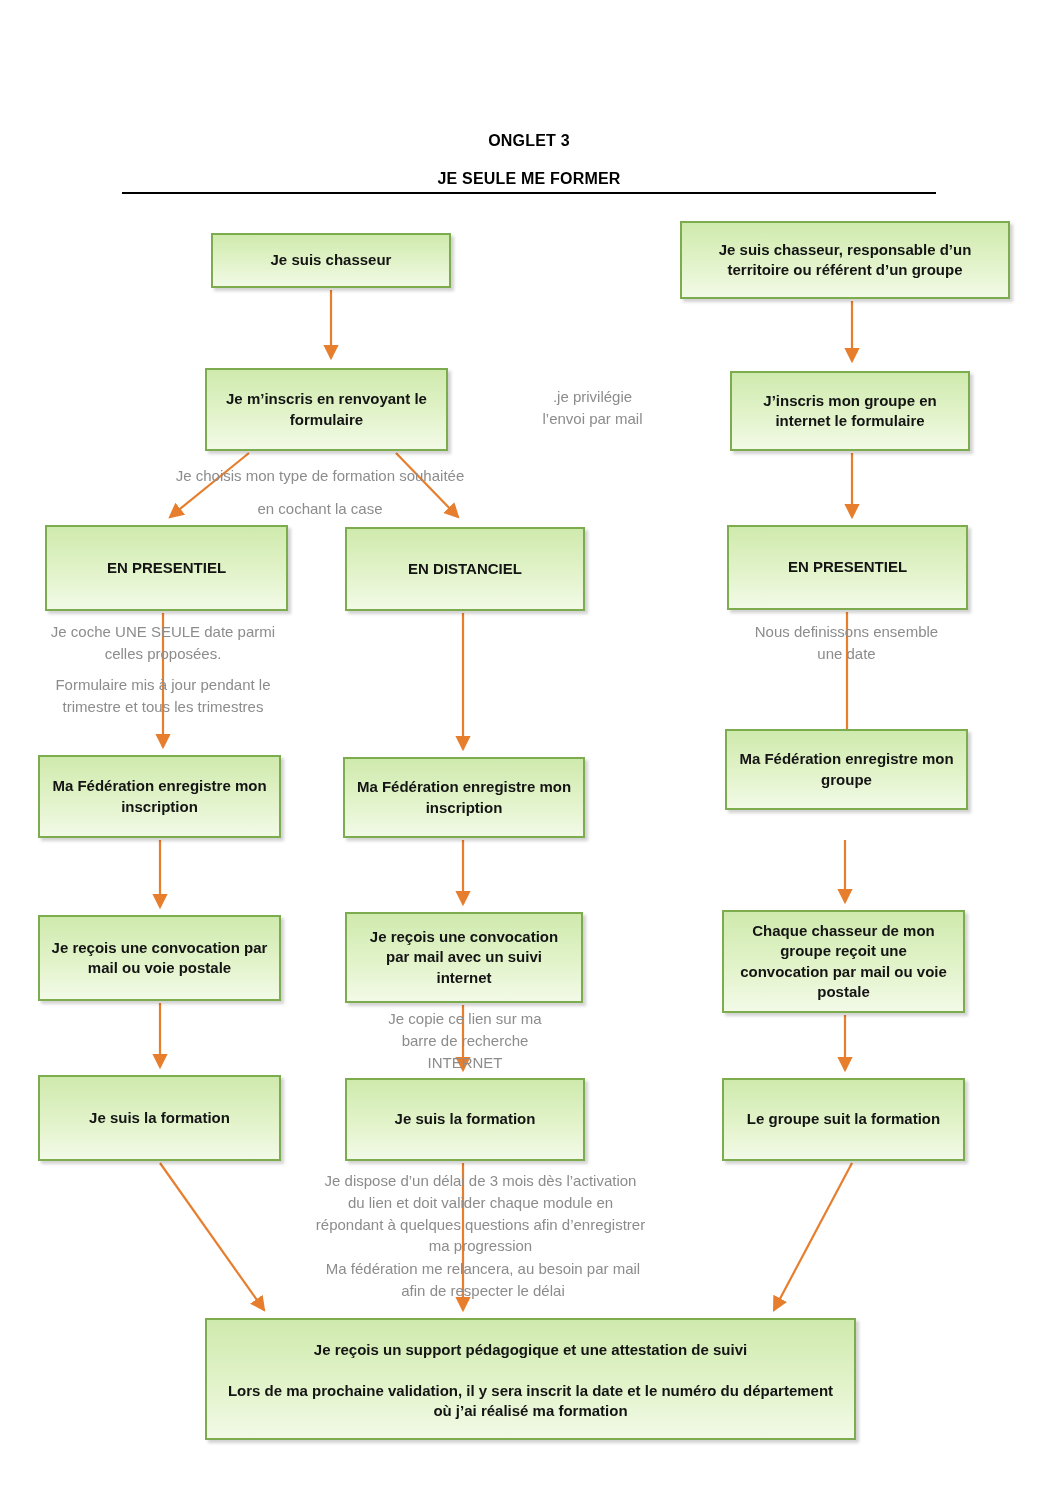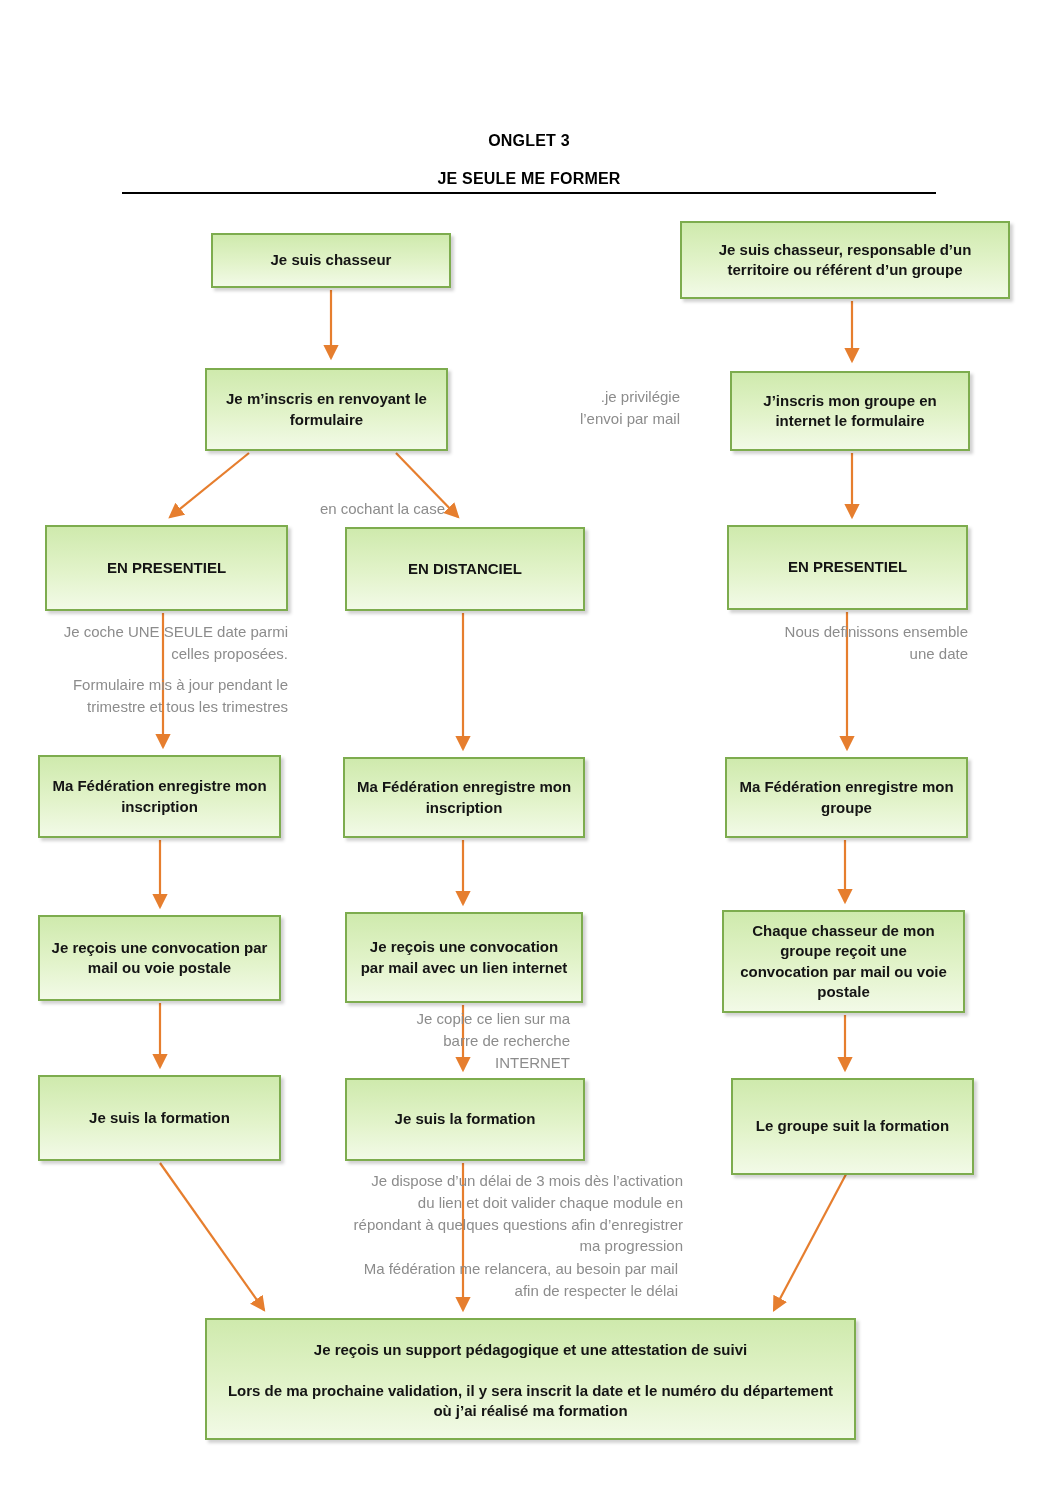--- a/index.html
+++ b/index.html
@@ -40,21 +40,21 @@
     font-size: 15px;
     line-height: 1.35;
     color: #141414;
     padding: 5px 10px;
     white-space: pre-line;
   }
   .box.top-align { align-items: flex-start; padding-top: 20px; }
   .note {
     position: absolute;
     color: #8c8c8c;
-    text-align: right;
+    text-align: center;
     font-size: 15px;
     line-height: 1.45;
     white-space: pre-line;
   }
   svg.arrows {
     position: absolute;
     left: 0; top: 0;
     width: 1058px; height: 1497px;
     pointer-events: none;
   }
@@ -97,36 +97,37 @@
 
   <div class="box" style="left:211px; top:233px; width:240px; height:55px;">Je suis chasseur</div>
   <div class="box" style="left:205px; top:368px; width:243px; height:83px;">Je m’inscris en renvoyant le formulaire</div>
   <div class="box" style="left:45px; top:525px; width:243px; height:86px;">EN PRESENTIEL</div>
   <div class="box" style="left:38px; top:755px; width:243px; height:83px;">Ma Fédération enregistre mon inscription</div>
   <div class="box" style="left:38px; top:915px; width:243px; height:86px;">Je reçois une convocation par mail ou voie postale</div>
   <div class="box" style="left:38px; top:1075px; width:243px; height:86px;">Je suis la formation</div>
 
   <div class="box" style="left:345px; top:527px; width:240px; height:84px;">EN DISTANCIEL</div>
   <div class="box" style="left:343px; top:757px; width:242px; height:81px;">Ma Fédération enregistre mon inscription</div>
-  <div class="box" style="left:345px; top:912px; width:238px; height:91px;">Je reçois une convocation par mail avec un lien internet</div>
+  <div class="box" style="left:345px; top:912px; width:238px; height:91px;">Je reçois une convocation par mail avec un suivi internet</div>
   <div class="box" style="left:345px; top:1078px; width:240px; height:83px;">Je suis la formation</div>
 
   <div class="box" style="left:680px; top:221px; width:330px; height:78px;">Je suis chasseur, responsable d’un territoire ou référent d’un groupe</div>
   <div class="box" style="left:730px; top:371px; width:240px; height:80px;">J’inscris mon groupe en internet le formulaire</div>
   <div class="box" style="left:727px; top:525px; width:241px; height:85px;">EN PRESENTIEL</div>
-  <div class="box" style="left:725px; top:757px; width:243px; height:81px;">Ma Fédération enregistre mon groupe</div>
+  <div class="box" style="left:725px; top:729px; width:243px; height:81px;">Ma Fédération enregistre mon groupe</div>
   <div class="box" style="left:722px; top:910px; width:243px; height:103px;">Chaque chasseur de mon groupe reçoit une convocation par mail ou voie postale</div>
-  <div class="box" style="left:722px; top:1078px; width:243px; height:97px;margin-left:9px;">Le groupe suit la formation</div>
+  <div class="box" style="left:722px; top:1078px; width:243px; height:83px;">Le groupe suit la formation</div>
 
   <div class="box top-align" style="left:205px; top:1318px; width:651px; height:122px;">Je reçois un support pédagogique et une attestation de suivi
 
 Lors de ma prochaine validation, il y sera inscrit la date et le numéro du département où j’ai réalisé ma formation</div>
 
   <div class="note" style="left:505px; top:386px; width:175px;">.je privilégie
 l’envoi par mail</div>
+  <div class="note" style="left:130px; top:465px; width:380px;">Je choisis mon type de formation souhaitée</div>
   <div class="note" style="left:195px; top:498px; width:250px;">en cochant la case</div>
   <div class="note" style="left:38px; top:621px; width:250px;">Je coche UNE SEULE date parmi
 celles proposées.</div>
   <div class="note" style="left:38px; top:674px; width:250px;">Formulaire mis à jour pendant le
 trimestre et tous les trimestres</div>
   <div class="note" style="left:725px; top:621px; width:243px;">Nous definissons ensemble
 une date</div>
   <div class="note" style="left:360px; top:1008px; width:210px;">Je copie ce lien sur ma
 barre de recherche
 INTERNET</div>

